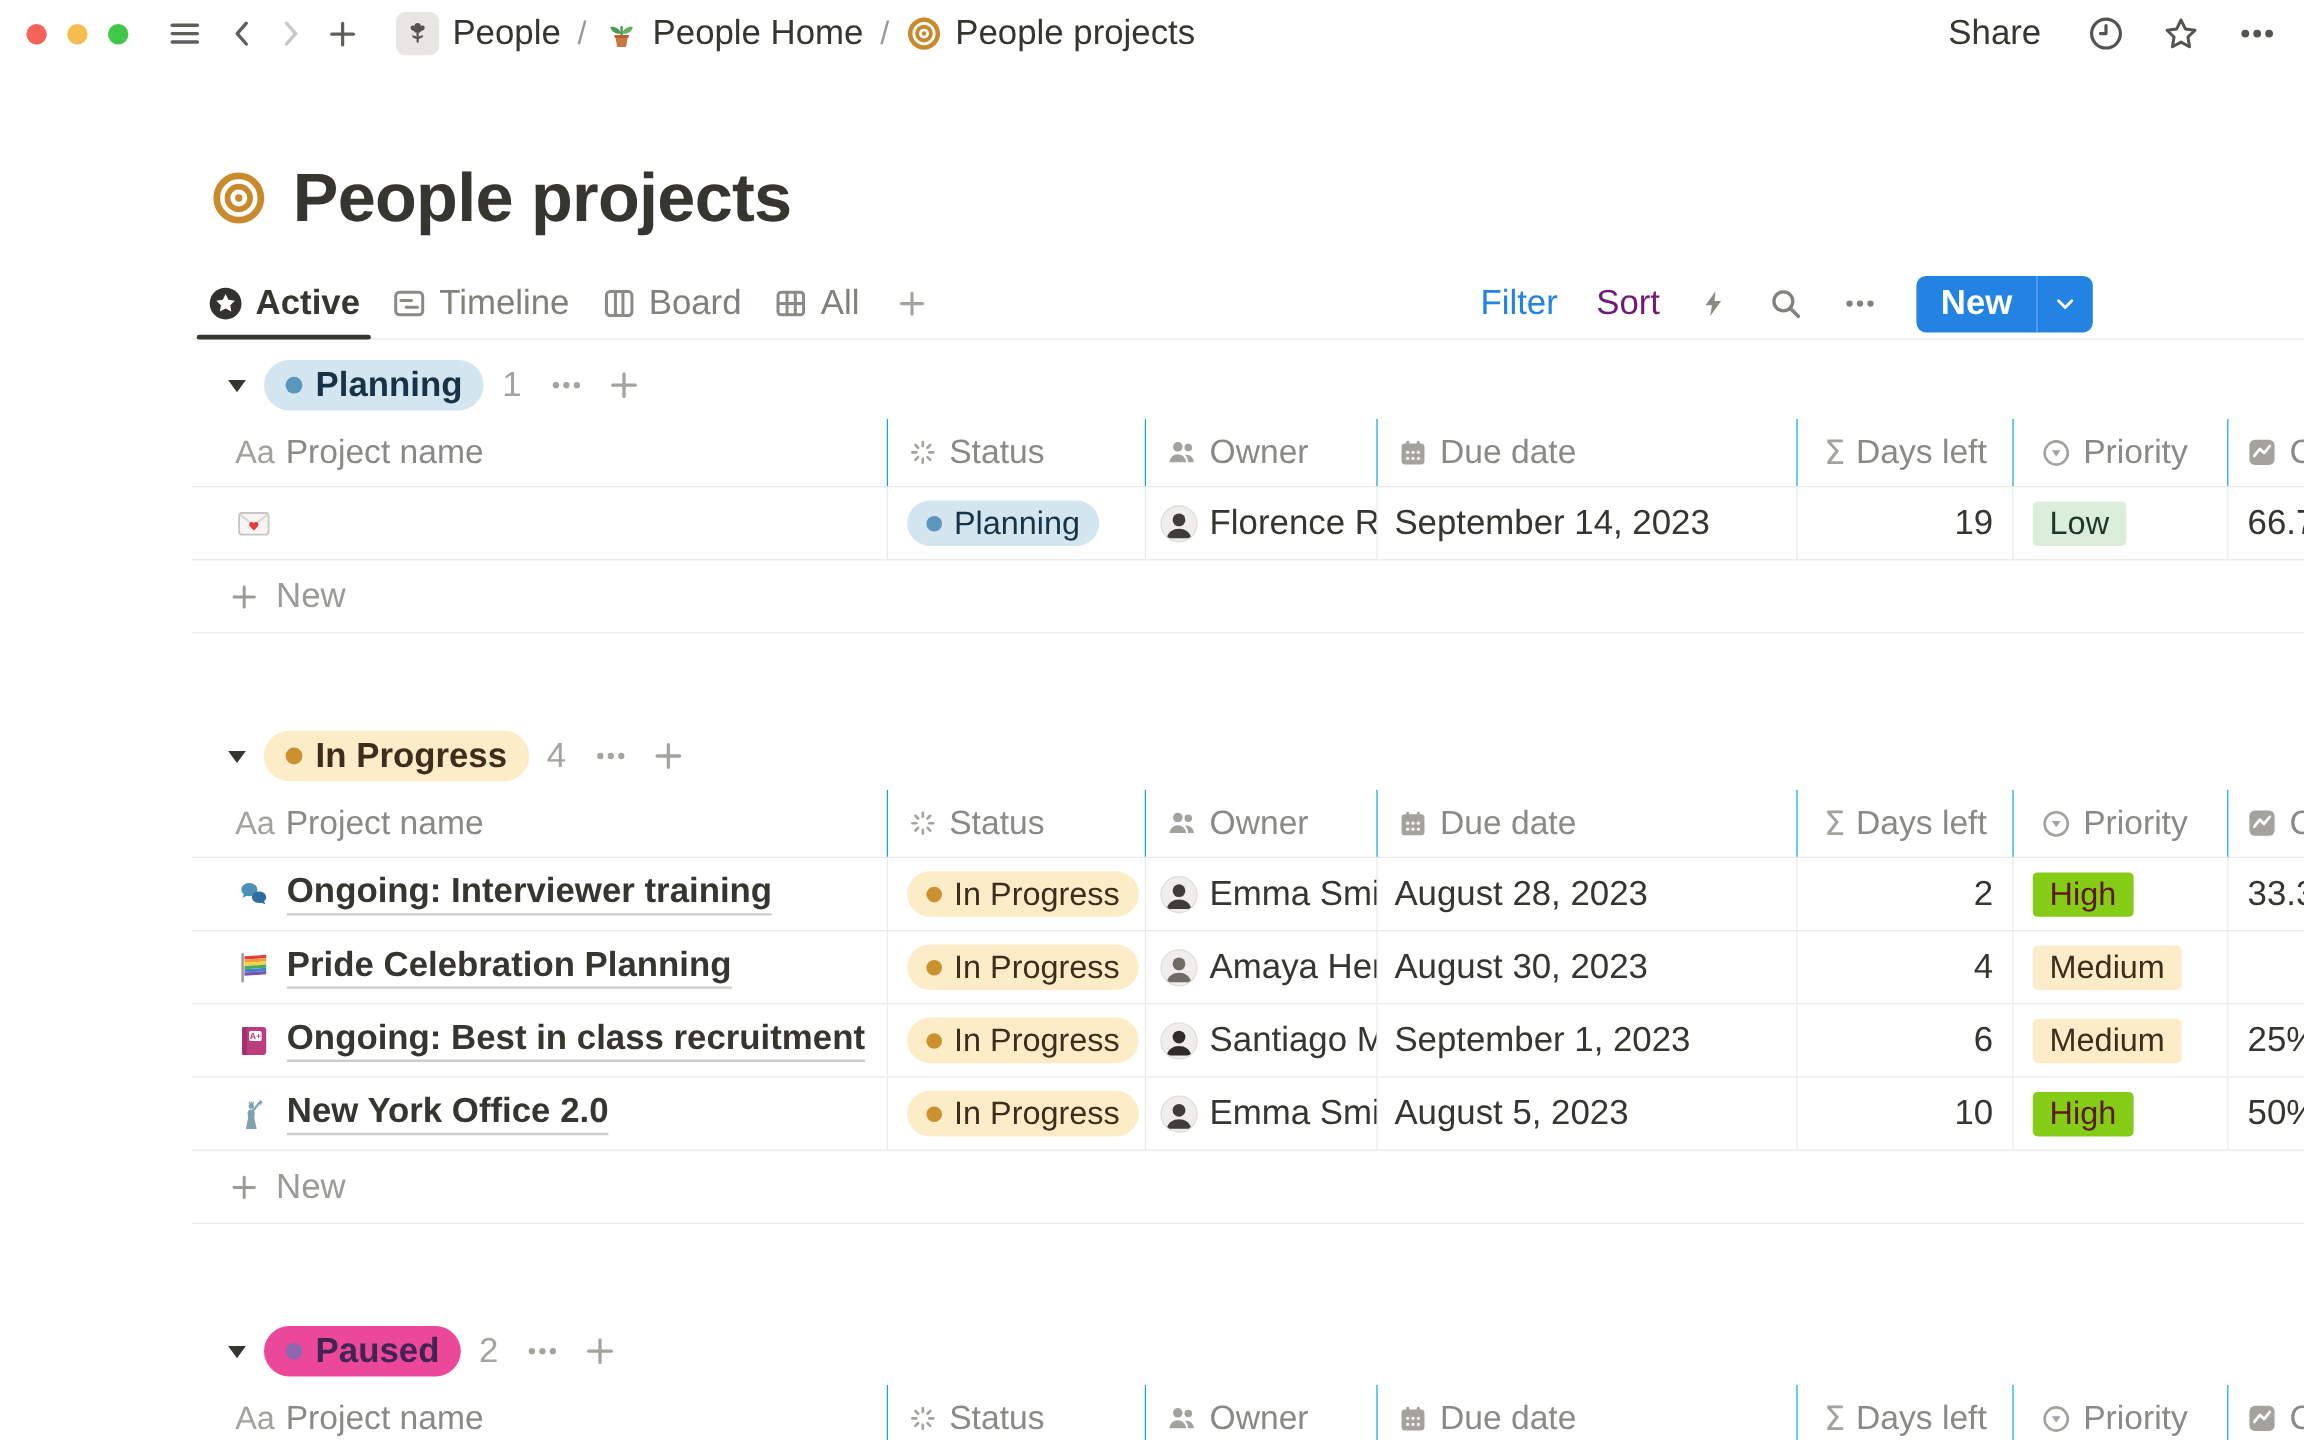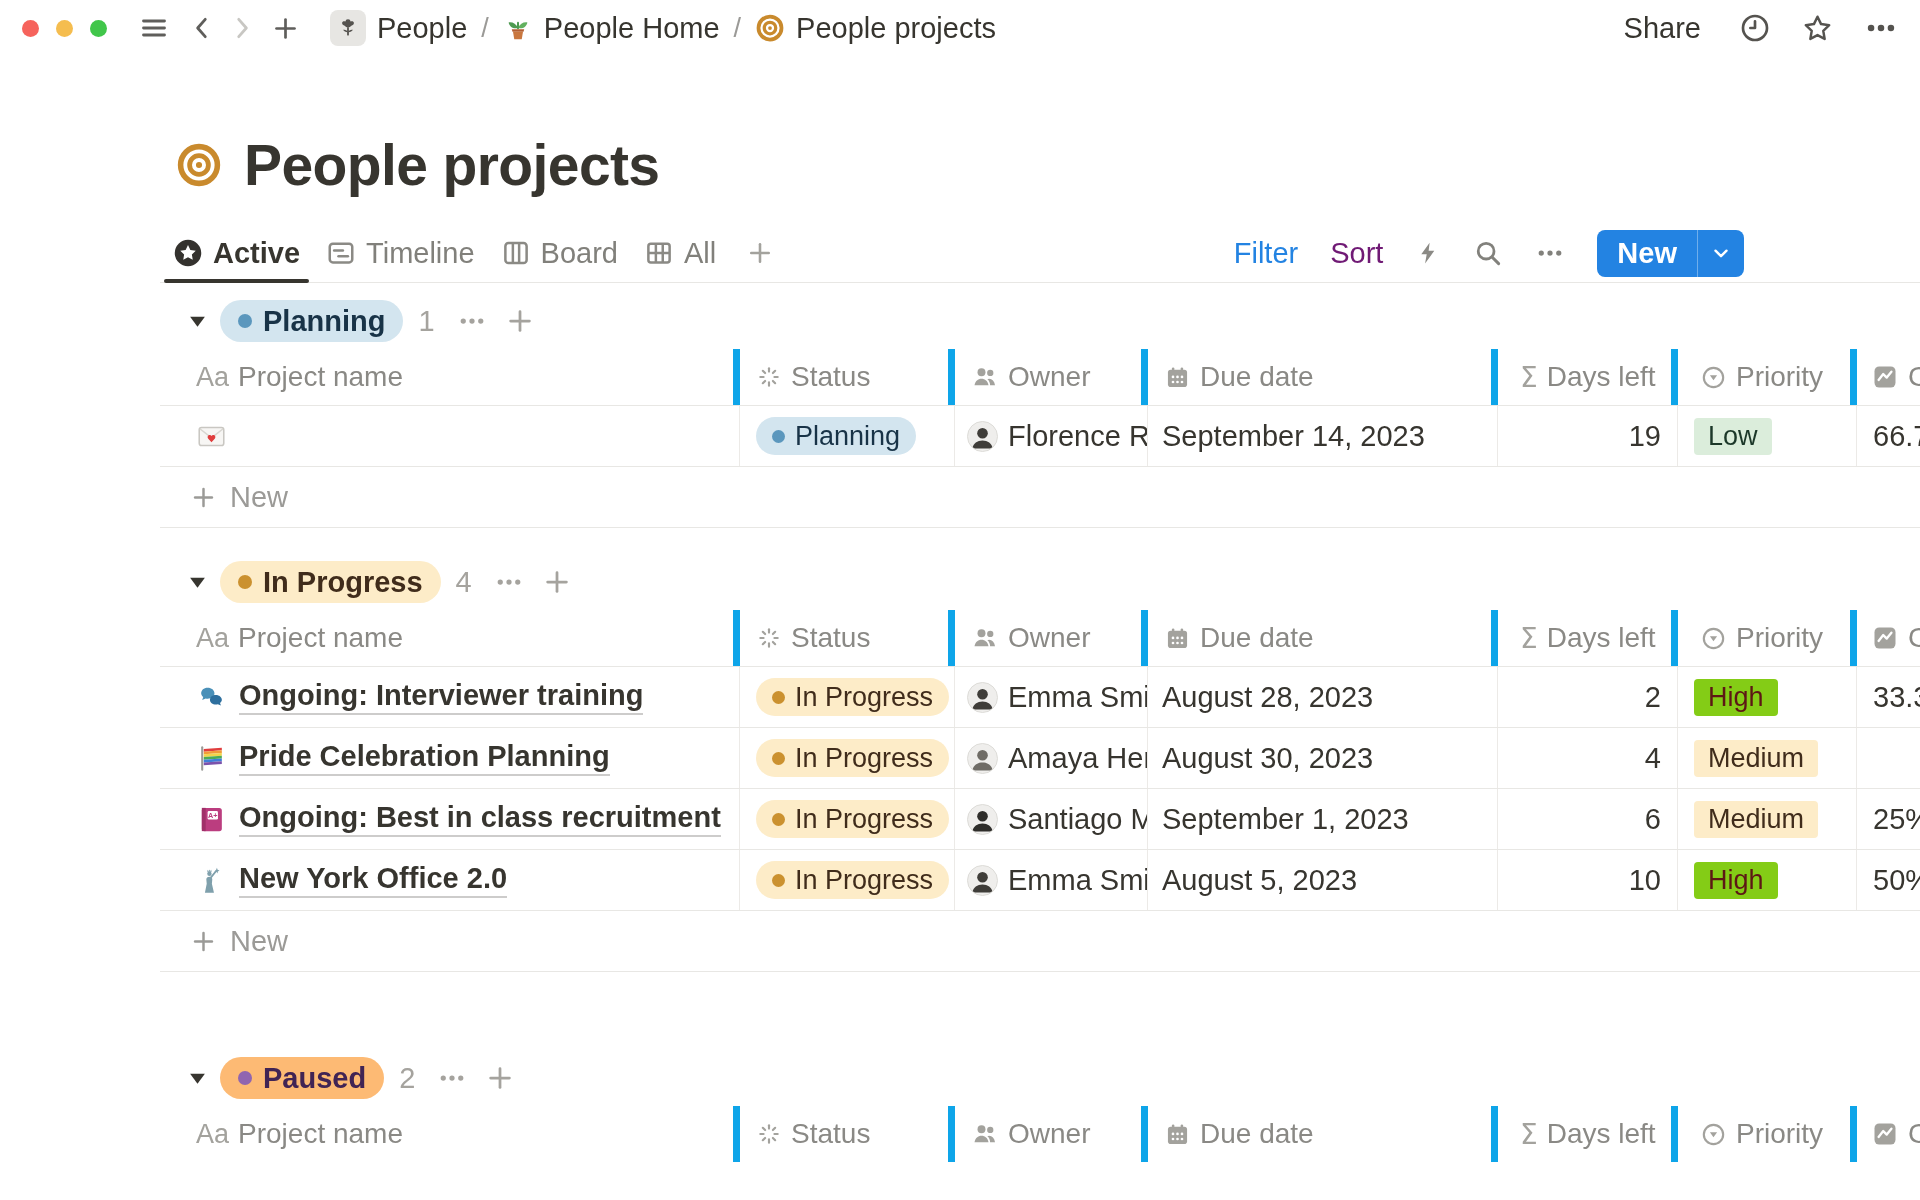--- a/index.html
+++ b/index.html
@@ -36,54 +36,54 @@
   .view-controls{margin-left:auto;display:flex;align-items:center;gap:32px;padding-right:176px;}
   .ctl-text{background:none;border:none;font-family:inherit;font-size:29px;cursor:pointer;padding:0;}
   .ctl-filter{color:#2383e2;}
   .ctl-sort{color:#701a75;}
   .icon-btn{background:none;border:none;padding:0;cursor:pointer;display:flex;align-items:center;}
   .new-btn{display:flex;align-items:stretch;background:#2383e2;border:none;border-radius:8px;height:47px;cursor:pointer;padding:0;overflow:hidden;}
   .new-btn .nb-label{color:#fff;font-size:29px;font-weight:600;font-family:inherit;display:flex;align-items:center;padding:0 20px;}
   .new-btn .nb-split{display:flex;align-items:center;padding:0 12px;border-left:1px solid rgba(255,255,255,0.35);}
   
   .group{margin-top:16px;}
-  .group.g2{margin-top:32px;}
+  .group.g2{margin-top:80px;}
   .group.g3{margin-top:84px;}
   .group-header{height:44px;display:flex;align-items:center;padding-left:28px;margin-bottom:6px;}
   .collapse-btn{background:none;border:none;padding:0;margin-right:13px;cursor:pointer;display:flex;}
   .group-pill{display:inline-flex;align-items:center;gap:11px;height:42px;border-radius:21px;padding:0 18px;font-size:29px;font-weight:600;}
   .group-pill .dot{width:14px;height:14px;border-radius:50%;}
   .group-count{margin-left:15px;font-size:29px;color:#a5a39e;font-weight:500;}
   .gh-more{margin-left:22px;}
   .gh-add{margin-left:18px;}
   
   .ptable{width:1760px;overflow:hidden;}
   .thead,.trow{display:grid;grid-template-columns:580px 215px 193px 350px 180px 179px 240px;}
   .thead{height:56px;border-bottom:1px solid #e8e7e4;}
   .trow{height:60px;border-bottom:1px solid #e8e7e4;}
-  .th{display:flex;align-items:center;gap:9px;font-size:28px;color:#8a8985;padding-left:16px;border-right:7px solid #0ea5e9;white-space:nowrap;overflow:hidden;}
+  .th{display:flex;align-items:center;gap:9px;font-size:28px;color:#8a8985;padding-left:16px;border-right:1px solid #0ea5e9;white-space:nowrap;overflow:hidden;}
   .th:last-child{border-right:none;}
   .th.first{padding-left:36px;}
   .aa{font-size:27px;color:#a3a29d;}
   .sigma{font-size:28px;color:#a3a29d;font-family:"DejaVu Sans",sans-serif;}
   .td{display:flex;align-items:center;padding-left:16px;border-right:1px solid #eceae7;white-space:nowrap;overflow:hidden;font-size:29px;}
   .td:last-child{border-right:none;}
   .td.name{padding-left:36px;gap:12px;}
   .name-link{font-weight:600;color:#37352f;border-bottom:2px solid rgba(55,53,47,0.25);padding-bottom:1px;cursor:pointer;}
   .td.owner{gap:10px;padding-left:12px;}
   .td.due{padding-left:14px;}
   .td.days{justify-content:flex-end;padding-right:16px;padding-left:0;}
   .status-pill{display:inline-flex;align-items:center;gap:10px;height:38px;border-radius:19px;padding:0 16px;font-size:27px;font-weight:500;}
   .status-pill .dot{width:13px;height:13px;border-radius:50%;}
   .prio-pill{display:inline-flex;align-items:center;height:37px;border-radius:4px;padding:0 14px;font-size:27px;font-weight:500;}
   .newrow{height:60px;display:flex;align-items:center;gap:13px;padding-left:30px;border-bottom:1px solid #e8e7e4;font-size:29px;color:#9b9a97;cursor:pointer;}
   
   .st-planning{background:#d3e5ef;color:#183347}.st-planning .dot{background:#5b97bd}
   .st-inprogress{background:#fdecc8;color:#402c1b}.st-inprogress .dot{background:#cb912f}
-  .st-paused{background:#fdba74;color:#412454}.st-paused .dot{background:#9065b0}
+  .st-paused{background:#ec4899;color:#412454}.st-paused .dot{background:#9065b0}
   .pr-low{background:#dbeddb;color:#1c3829}
   .pr-medium{background:#fdecc8;color:#402c1b}
   .pr-high{background:#84cc16;color:#5d1715}
   .avatar{width:29px;height:29px;border-radius:50%;background:#efeeec;border:1px solid #dddcd8;overflow:hidden;flex:none;display:flex;align-items:center;justify-content:center;}
 </style>
 </head>
 <body>
 
 <header class="topbar">
   <div class="traffic">

